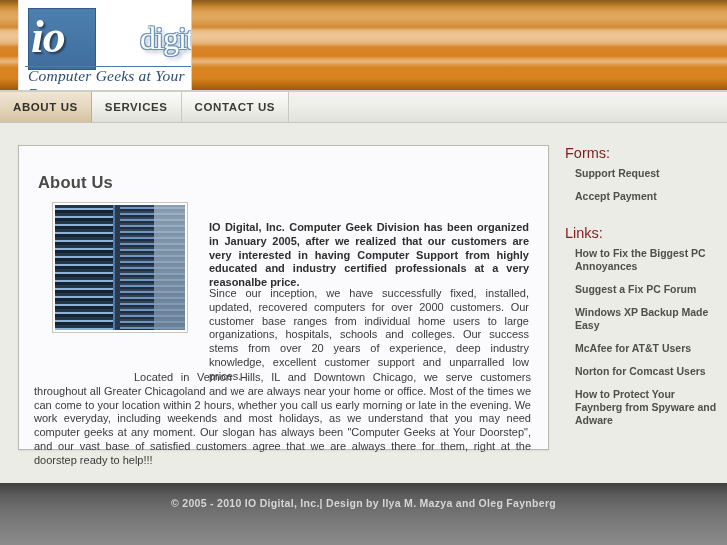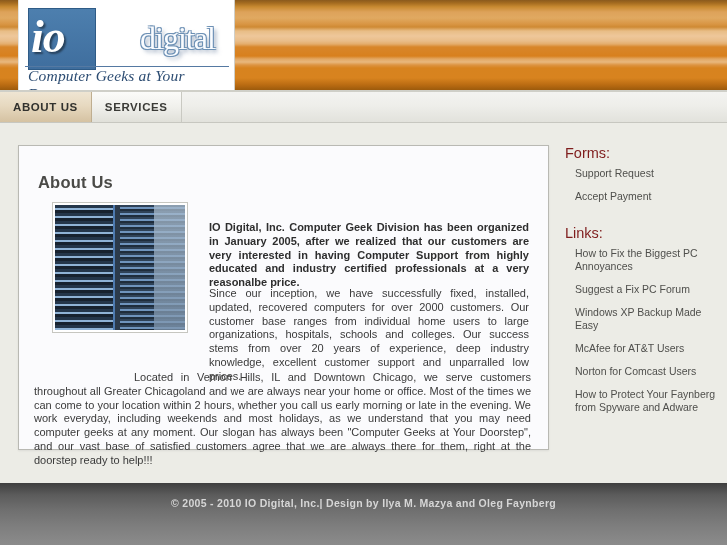--- a/index.html
+++ b/index.html
@@ -49,21 +49,21 @@
   .banner-bottom-line {
     position: absolute;
     left: 0; top: 90px;
     width: 727px; height: 2px;
     background: #cfcfc8;
   }
 
   .logo-box {
     position: absolute;
     left: 18px; top: 0;
-    width: 217px;
+    width: 174px;
     height: 91px;
     background: #ffffff;
     border-left: 1px solid #e4e4e0;
     border-right: 1px solid #cfcfc9;
     box-sizing: border-box;
     overflow: hidden;
   }
   .logo-inner {
     position: relative;
     width: 100%; height: 100%;
@@ -259,21 +259,21 @@
   .side-heading {
     font-size: 14.5px;
     color: #7f1d1d;
     margin: 0 0 6px 0;
     font-weight: normal;
   }
   .side-heading.second { margin-top: 22px; }
   .side-link {
     display: block;
     font-size: 10.5px;
-    font-weight: normal;
+    font-weight: bold;
     color: #4f4f4c;
     line-height: 13px;
     margin: 0 0 10px 10px;
     text-decoration: none;
     cursor: pointer;
   }
 
   
   .footer {
     position: absolute;
@@ -312,20 +312,21 @@
       <div class="logo-tagline">Computer Geeks at Your Doorstep</div>
     </div>
   </div>
 </div>
 <div class="banner-bottom-line"></div>
 
 <nav class="nav">
   <ul class="nav-list">
     <li class="nav-item active">ABOUT US</li>
     <li class="nav-item">SERVICES</li>
+    <li class="nav-item">CONTACT US</li>
   </ul>
 </nav>
 
 <div class="page">
 
   <section class="content-card">
     <h1 class="page-title">About Us</h1>
 
     <div class="photo-frame">
       <div class="photo-inner"></div>

